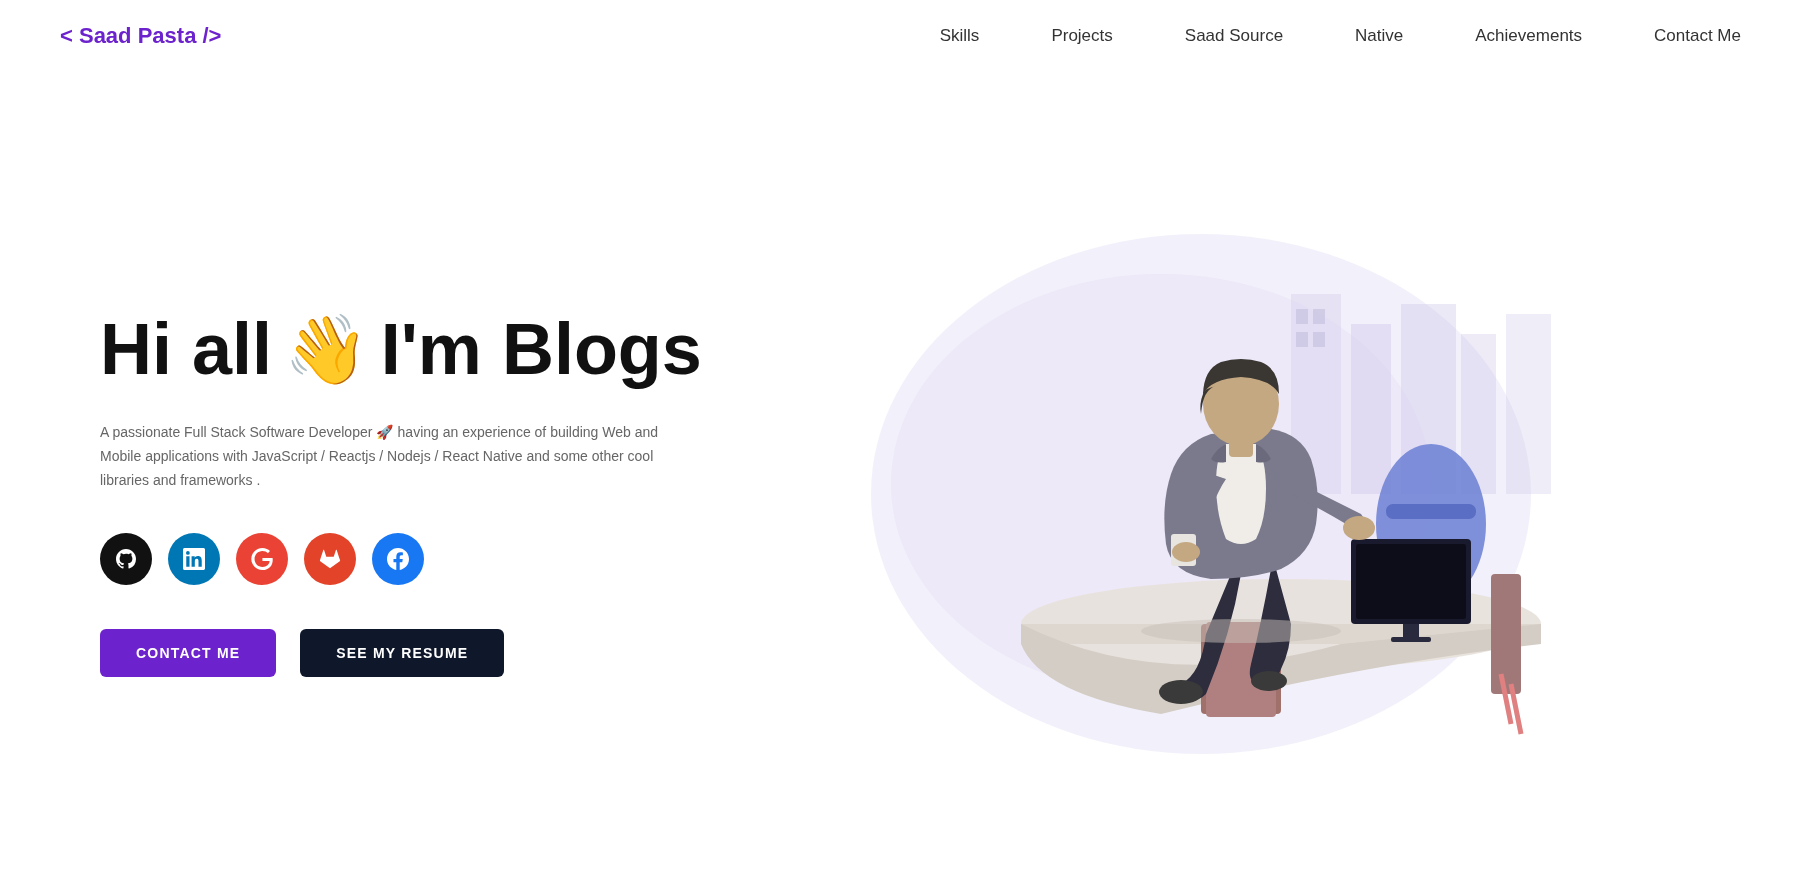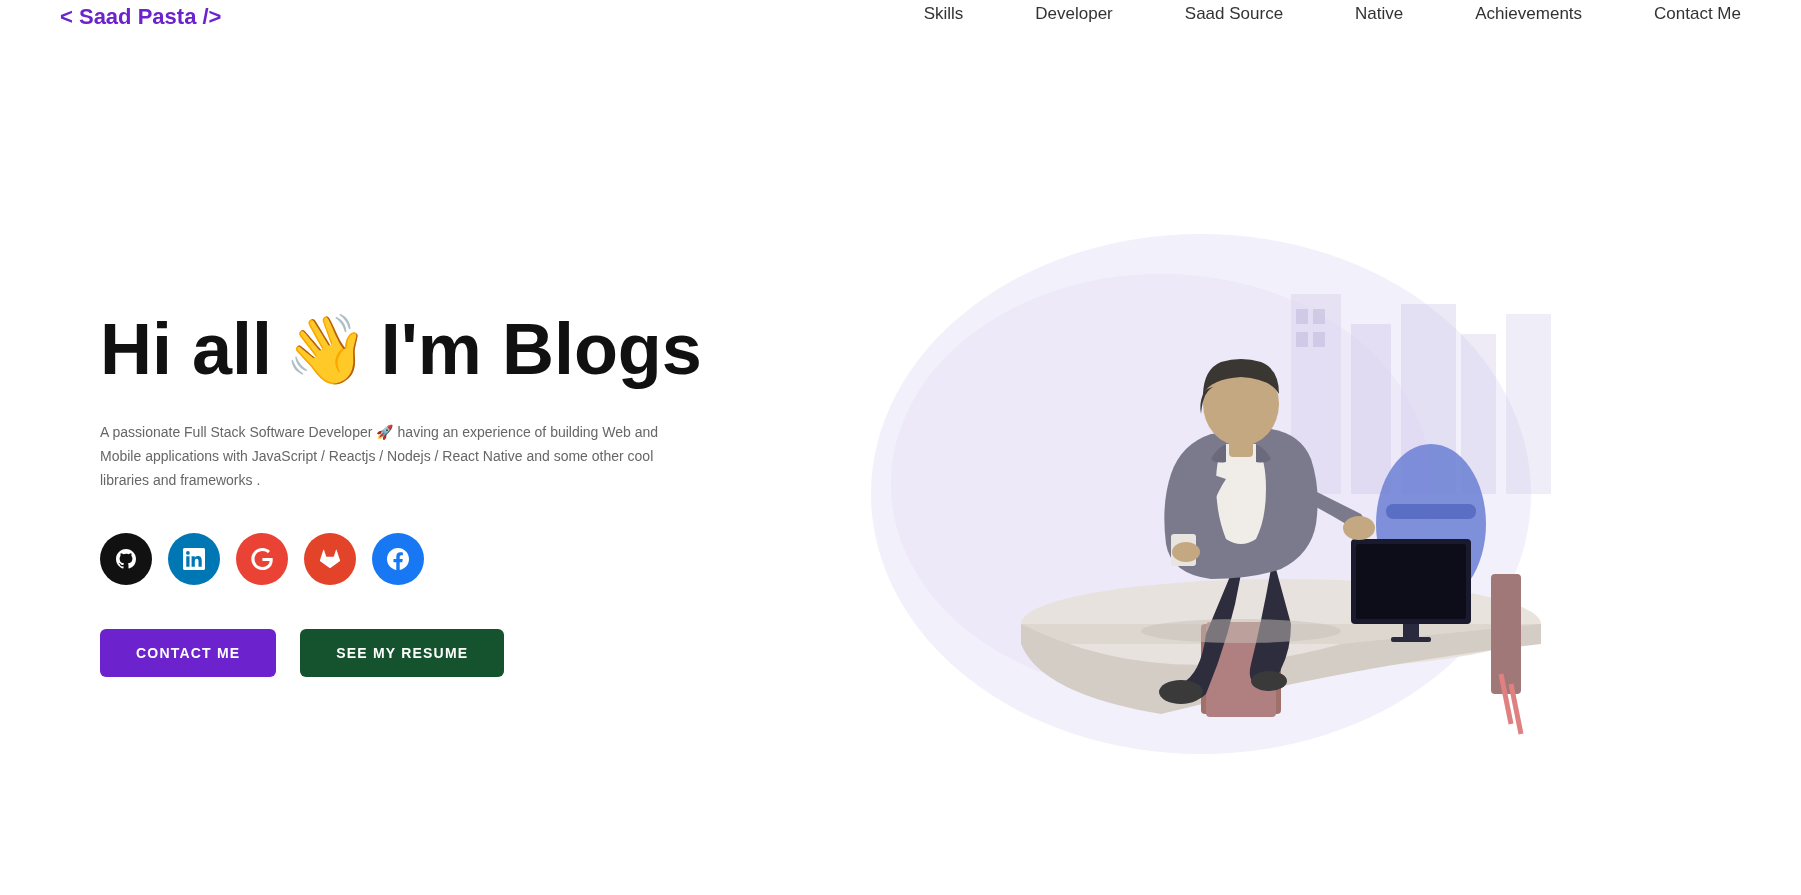--- a/index.html
+++ b/index.html
@@ -12,20 +12,21 @@
       background: #ffffff;
       color: #333;
       width: 1801px;
       min-height: 895px;
       overflow-x: hidden;
     }
 
     
     nav {
       display: flex;
+      align-items: center;
       justify-content: space-between;
       padding: 4px 60px;
       height: 72px;
       border-bottom: none;
     }
     .nav-logo {
       font-size: 22px;
       font-weight: 600;
       color: #6c22cc;
       text-decoration: none;
@@ -115,21 +116,21 @@
       border: none;
       padding: 16px 36px;
       font-size: 14px;
       font-weight: 700;
       letter-spacing: 1.2px;
       border-radius: 6px;
       cursor: pointer;
       text-transform: uppercase;
     }
     .btn-resume {
-      background: #14532d;
+      background: #0f172a;
       color: #fff;
       border: none;
       padding: 16px 36px;
       font-size: 14px;
       font-weight: 700;
       letter-spacing: 1.2px;
       border-radius: 6px;
       cursor: pointer;
       text-transform: uppercase;
     }
@@ -159,21 +160,21 @@
       height: 100%;
     }
   </style>
 </head>
 <body>
 
 <nav>
   <a class="nav-logo">&lt; Saad Pasta /&gt;</a>
   <ul class="nav-links">
     <li><a href="#skills">Skills</a></li>
-    <li><a href="#projects">Developer</a></li>
+    <li><a href="#projects">Projects</a></li>
     <li><a href="#opensource">Saad Source</a></li>
     <li><a href="#blogs">Native</a></li>
     <li><a href="#achievements">Achievements</a></li>
     <li><a href="#contact">Contact Me</a></li>
   </ul>
 </nav>
 
 <div class="main-container">
   <div class="hero-left">
     <h1 class="hero-title">

